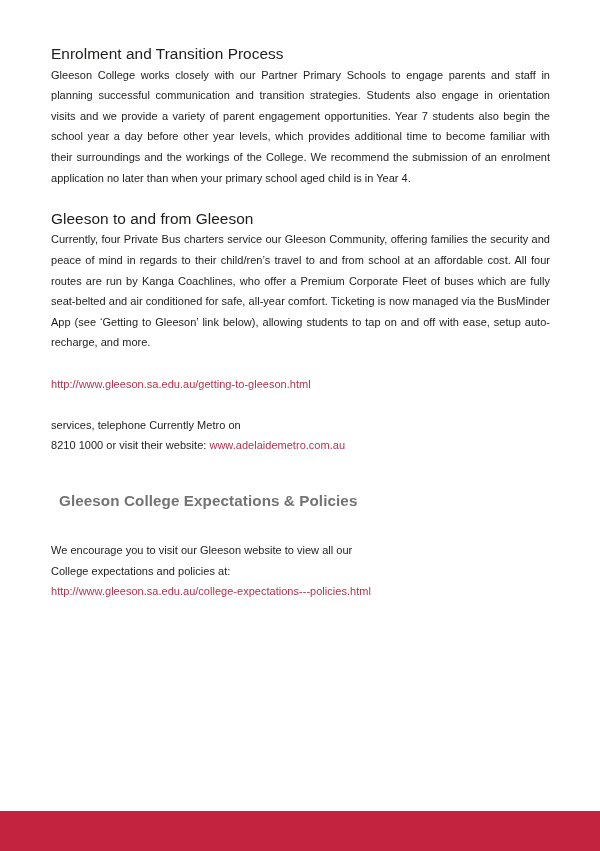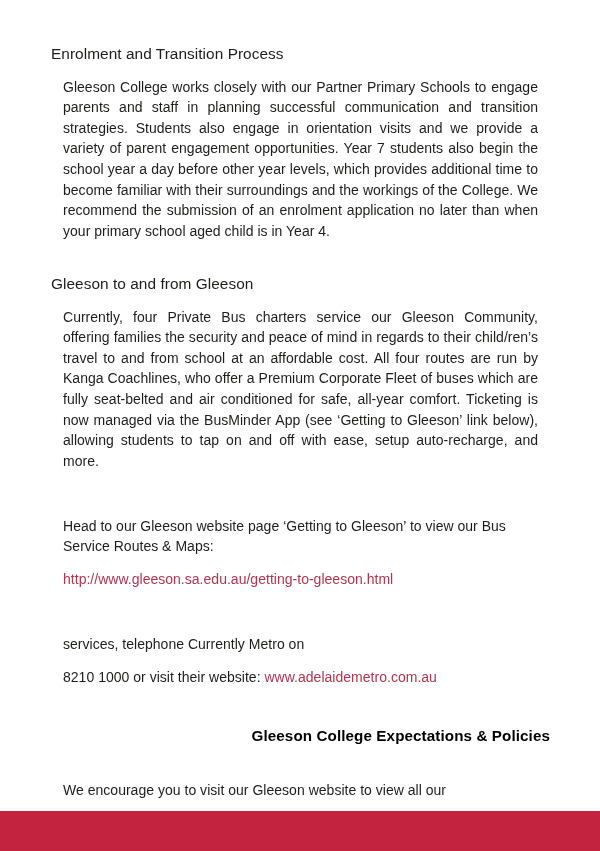--- a/index.html
+++ b/index.html
@@ -40,32 +40,32 @@
     color: #1d1d1b;
     letter-spacing: 0.05px;
     margin: 0;
     text-align: left;
   }
 
   .section-heading-bold {
     font-size: 15.2px;
     line-height: 20.6px;
     font-weight: 700;
-    color: #000000;
+    color: #737373;
     letter-spacing: 0.1px;
-    margin: 0;
-    text-align: right;
+    margin: 8px;
+    text-align: left;
   }
 
   .body-text {
-    font-size: 14px;
+    font-size: 11px;
     line-height: 20.6px;
     font-weight: 400;
     color: #1d1d1b;
-    margin: 12px;
+    margin: 0;
     text-align: justify;
     text-justify: inter-word;
     letter-spacing: 0.02px;
   }
 
   .body-text.left {
     text-align: left;
   }
 
   
@@ -100,39 +100,39 @@
     <p class="body-text">Gleeson College works closely with our Partner Primary Schools to engage parents and staff in planning successful communication and transition strategies. Students also engage in orientation visits and we provide a variety of parent engagement opportunities. Year 7 students also begin the school year a day before other year levels, which provides additional time to become familiar with their surroundings and the workings of the College. We recommend the submission of an enrolment application no later than when your primary school aged child is in Year 4.</p>
 
     <div class="gap-para"></div>
 
     <h2 class="section-heading">Gleeson to and from Gleeson</h2>
 
     <p class="body-text">Currently, four Private Bus charters service our Gleeson Community, offering families the security and peace of mind in regards to their child/ren’s travel to and from school at an affordable cost. All four routes are run by Kanga Coachlines, who offer a Premium Corporate Fleet of buses which are fully seat-belted and air conditioned for safe, all-year comfort. Ticketing is now managed via the BusMinder App (see ‘Getting to Gleeson’ link below), allowing students to tap on and off with ease, setup auto-recharge, and more.</p>
 
     <div class="gap-para"></div>
 
-    <p class="body-text left">Head to our Gleeson website page ‘Getting to Gleeson’ to view our Bus Service Routes &amp; Maps:</p>
 
     <p class="body-text left"><a class="link" href="#">http://www.gleeson.sa.edu.au/getting-to-gleeson.html</a></p>
 
     <div class="gap-para"></div>
 
 
     <p class="body-text left">services, telephone Currently Metro on</p>
 
     <p class="body-text left"><span>8210 1000 or visit their website: </span><a class="link" href="#">www.adelaidemetro.com.au</a></p>
 
     <div class="gap-large"></div>
 
     <h2 class="section-heading-bold">Gleeson College Expectations &amp; Policies</h2>
 
     <div class="gap-para"></div>
 
     <p class="body-text left">We encourage you to visit our Gleeson website to view all our</p>
 
     <p class="body-text left">College expectations and policies at:</p>
 
+    <p class="body-text left"><a class="link" href="#">http://www.gleeson.sa.edu.au/college-expectations---policies.html</a></p>
 
   </div>
 
   <div class="footer-bar"></div>
 
 </div>
 
 </body></html>

